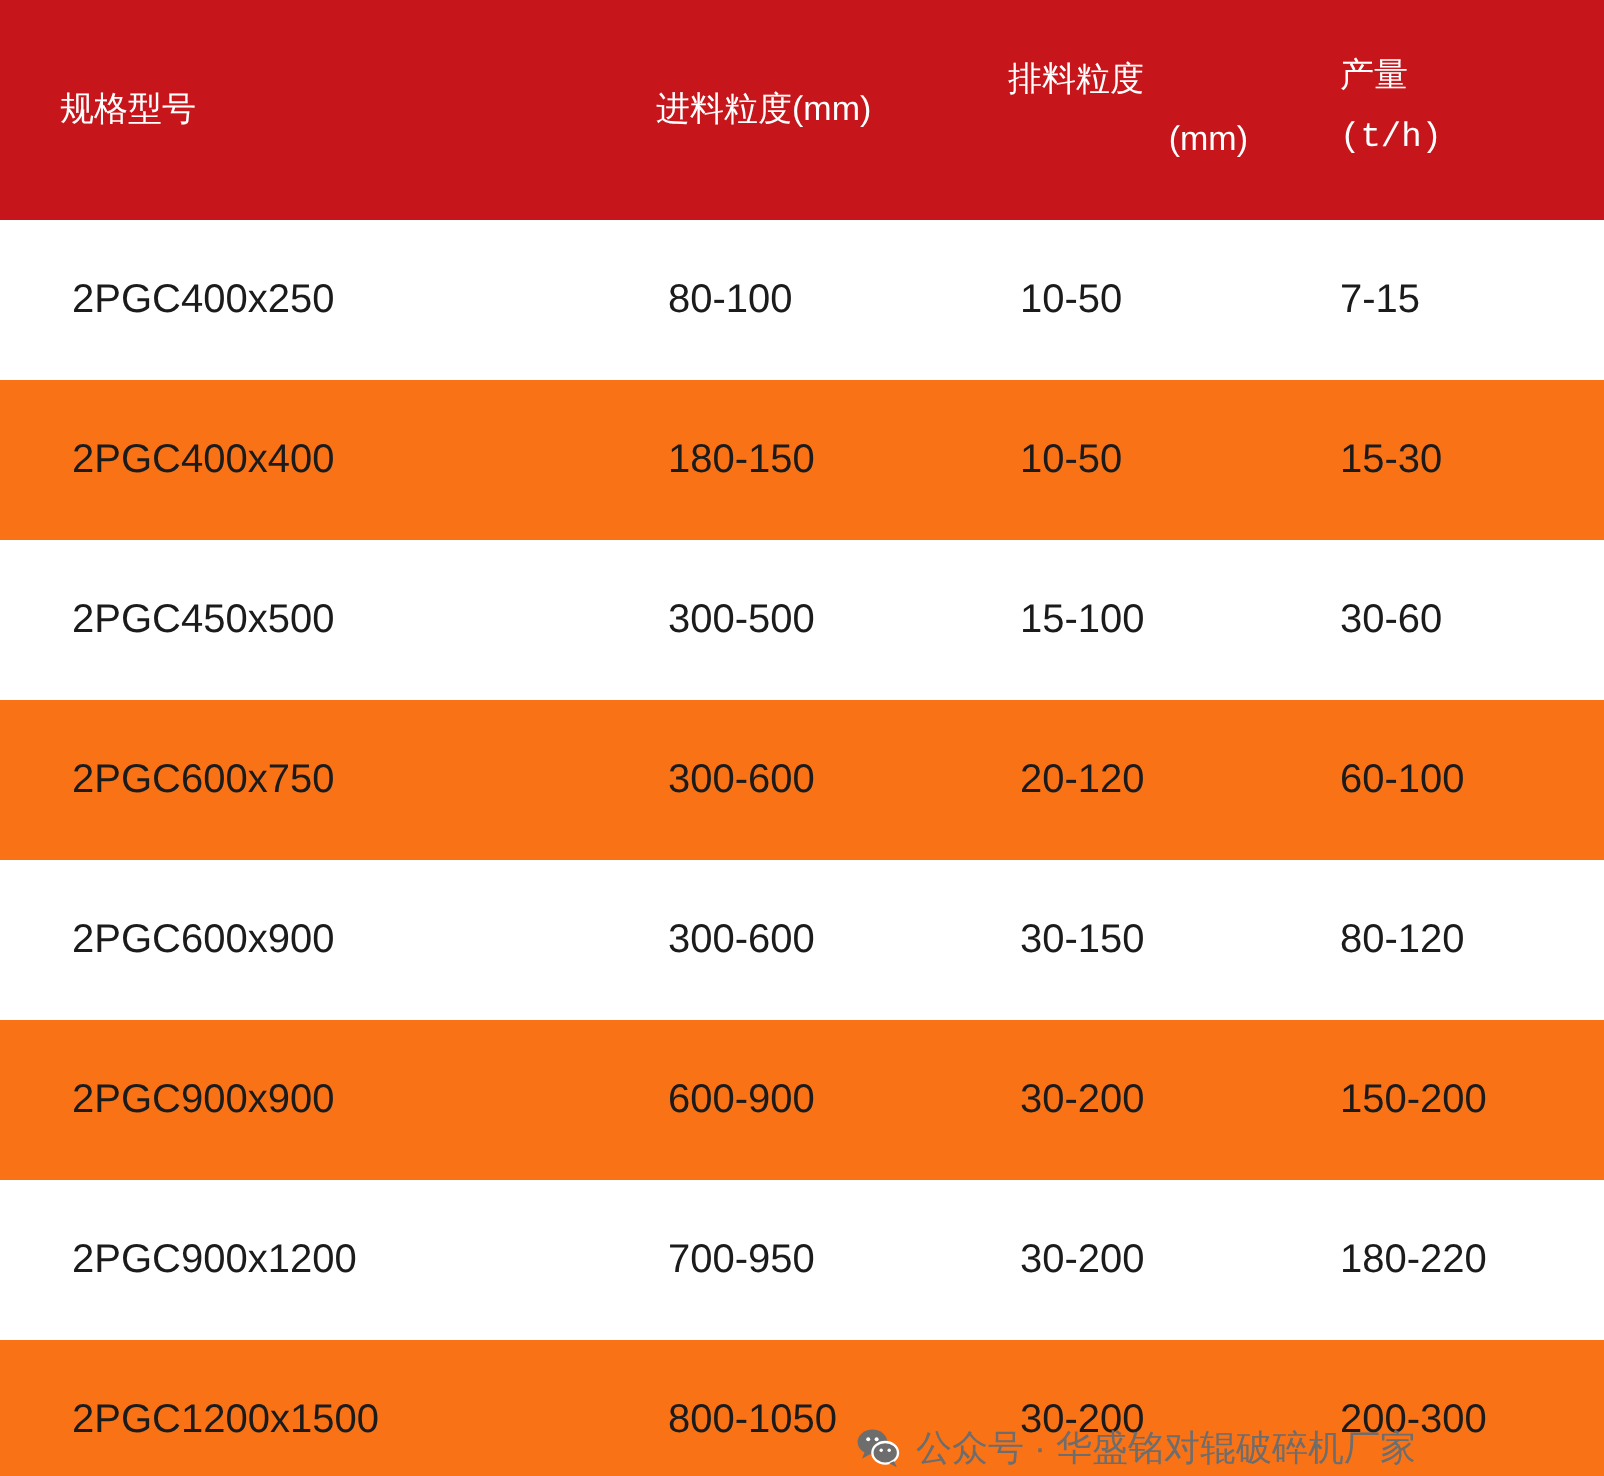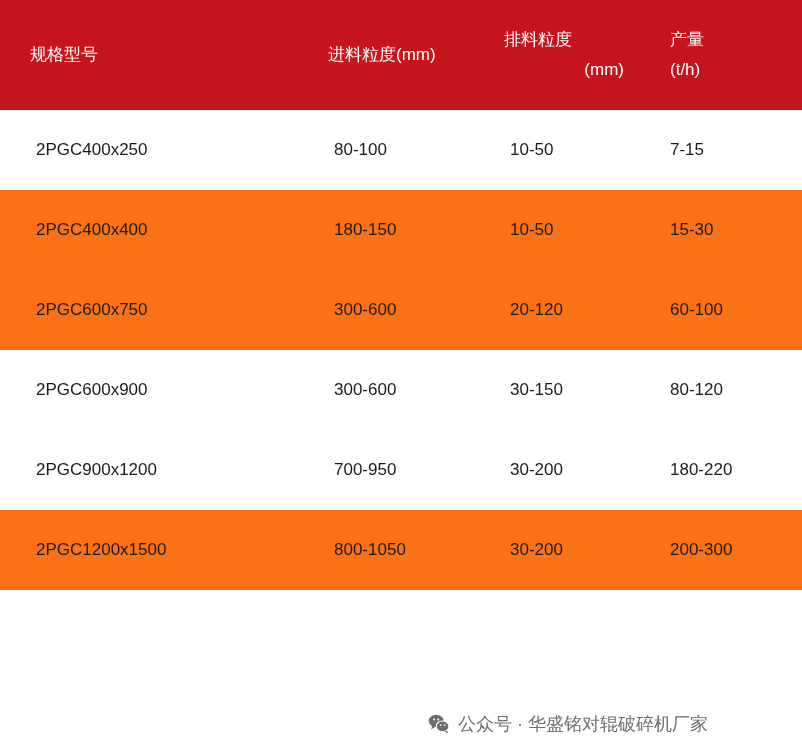--- a/index.html
+++ b/index.html
@@ -34,32 +34,33 @@
     text-align: left;
     padding: 0 0 0 30px;
     line-height: 30px;
     box-sizing: border-box;
   }
   .spec-table thead th.pad-mid {
     padding-left: 34px;
   }
   .spec-table thead th.pad-last {
     padding-left: 46px;
+    font-family: Liberation Mono, monospace;
   }
   .hdr-line {
     display: block;
     white-space: nowrap;
   }
   .hdr-line.indent2 {
     padding-left: 6px;
     text-align: right;
   }
 
   .spec-table tbody td {
-    font-size: 17px;
+    font-size: 20px;
     color: #1b1b1b;
     height: 80px;
     vertical-align: middle;
     text-align: left;
     padding: 0 0 0 36px;
     box-sizing: border-box;
     white-space: nowrap;
   }
   .spec-table tbody td.mid {
     padding-left: 40px;
@@ -127,31 +128,43 @@
       <td class="mid">80-100</td>
       <td class="mid">10-50</td>
       <td class="last">7-15</td>
     </tr>
     <tr class="even">
       <td>2PGC400x400</td>
       <td class="mid">180-150</td>
       <td class="mid">10-50</td>
       <td class="last">15-30</td>
     </tr>
+    <tr class="odd">
+      <td>2PGC450x500</td>
+      <td class="mid">300-500</td>
+      <td class="mid">15-100</td>
+      <td class="last">30-60</td>
+    </tr>
     <tr class="even">
       <td>2PGC600x750</td>
       <td class="mid">300-600</td>
       <td class="mid">20-120</td>
       <td class="last">60-100</td>
     </tr>
     <tr class="odd">
       <td>2PGC600x900</td>
       <td class="mid">300-600</td>
       <td class="mid">30-150</td>
       <td class="last">80-120</td>
+    </tr>
+    <tr class="even">
+      <td>2PGC900x900</td>
+      <td class="mid">600-900</td>
+      <td class="mid">30-200</td>
+      <td class="last">150-200</td>
     </tr>
     <tr class="odd">
       <td>2PGC900x1200</td>
       <td class="mid">700-950</td>
       <td class="mid">30-200</td>
       <td class="last">180-220</td>
     </tr>
     <tr class="even">
       <td>2PGC1200x1500</td>
       <td class="mid">800-1050</td>

